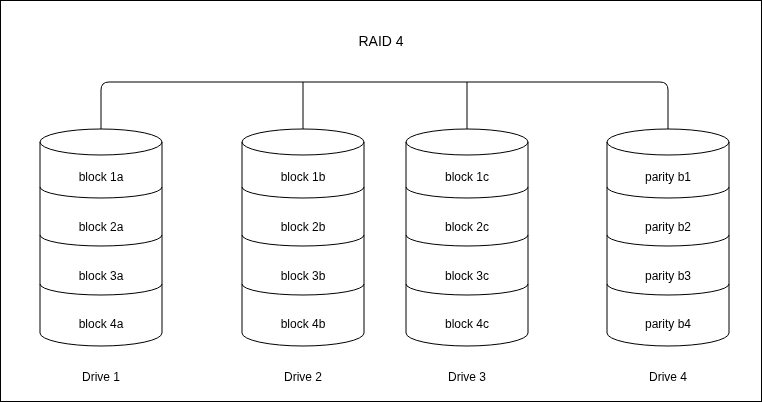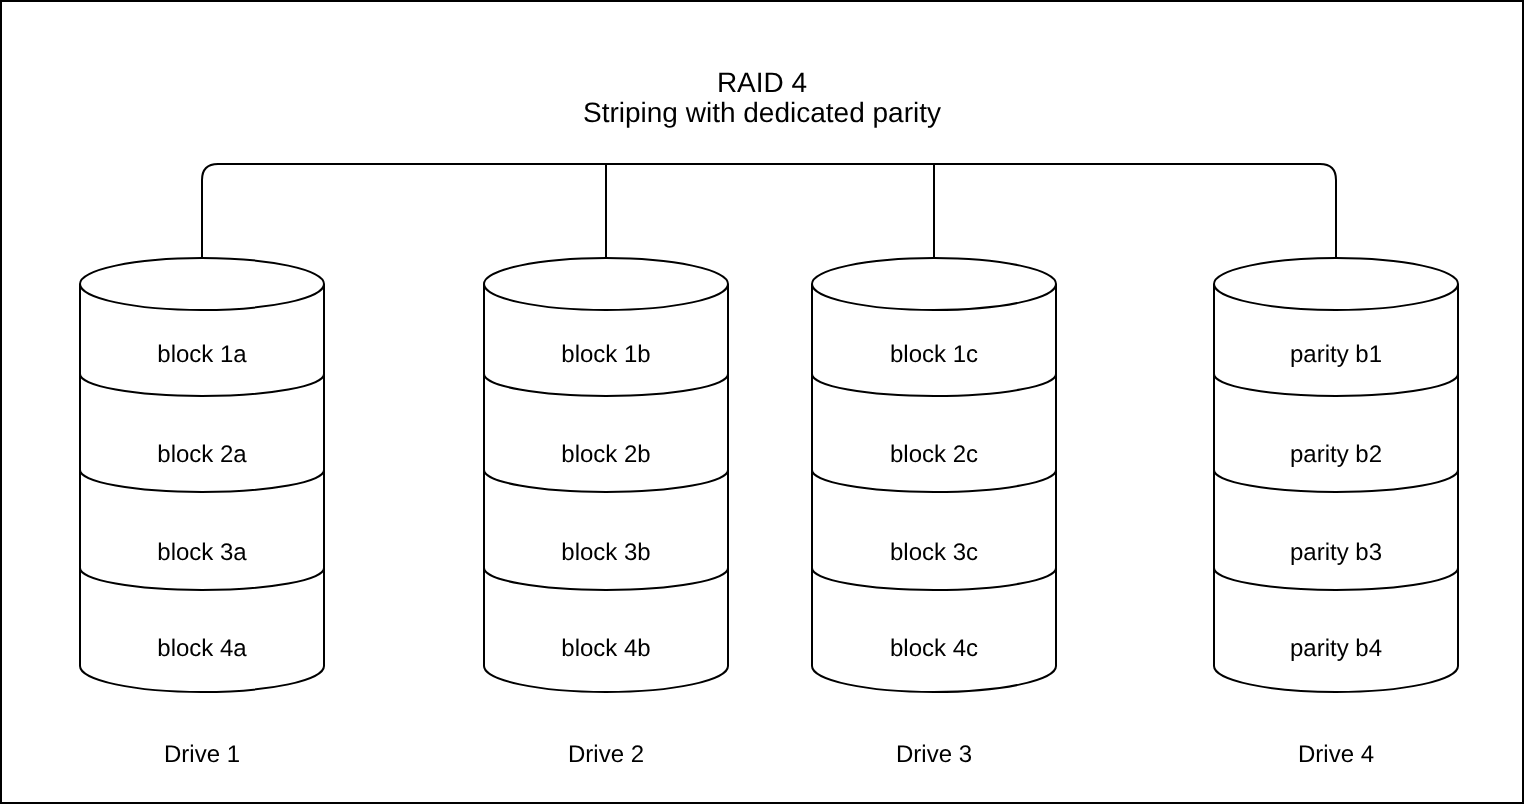--- a/index.html
+++ b/index.html
@@ -50,21 +50,20 @@
     text-anchor: middle;
   }
 </style>
 </head>
 <body>
 
 <div class="canvas">
 
   <div class="title-block">
     <div>RAID 4</div>
-    <div>Striping with dedicated parity</div>
   </div>
 
   <svg class="diagram-svg" viewBox="0 0 762 402">
 
     <path class="connector" d="M 100 128 L 100 89 Q 100 81 108 81 L 659 81 Q 667 81 667 89 L 667 128
              M 302 81 L 302 128
              M 466 81 L 466 128"></path>
 
     <g>
       <path class="cyl-body" d="M 39 141 A 61 13 0 0 1 161 141 L 161 332 A 61 13 0 0 1 39 332 Z"></path>

